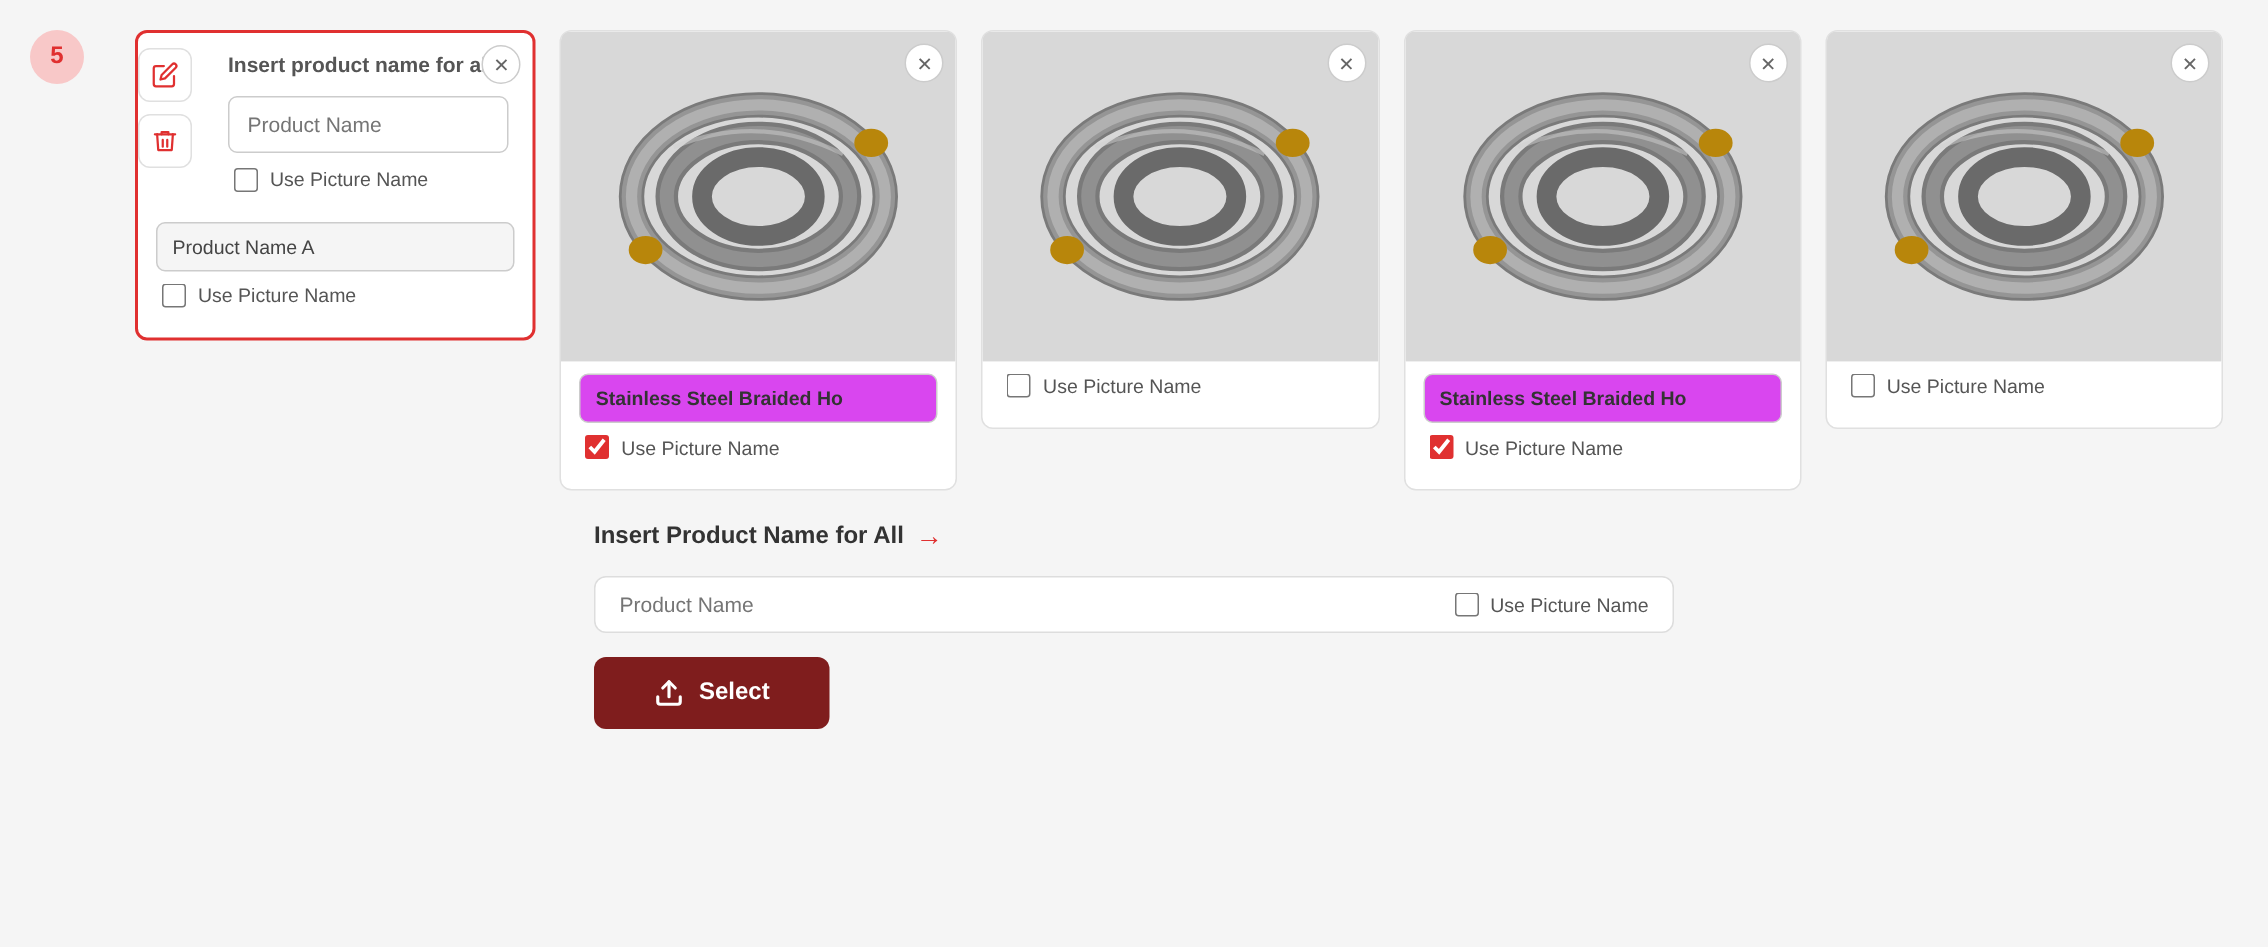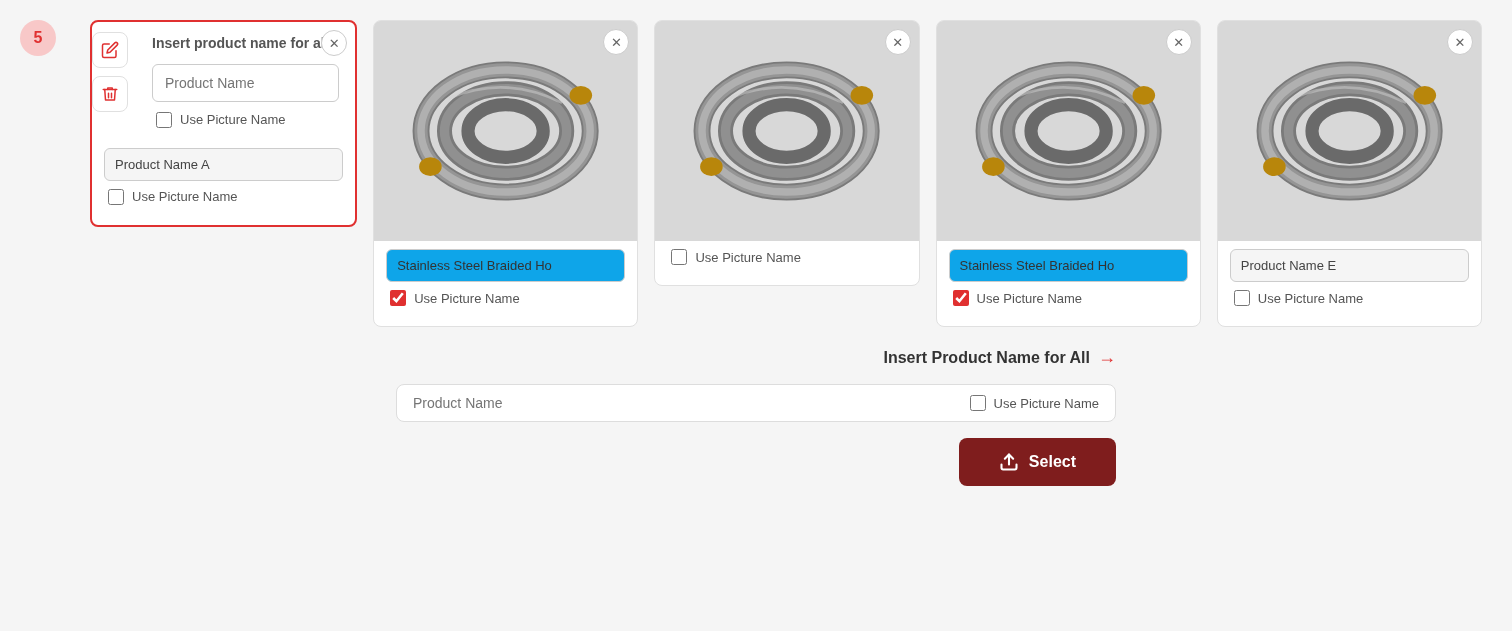--- a/index.html
+++ b/index.html
@@ -143,43 +143,43 @@
       width: 100%;
       border: 1px solid #ccc;
       border-radius: 6px;
       padding: 8px 10px;
       font-size: 13px;
       color: #444;
       background: #f5f5f5;
       outline: none;
     }
     .product-name-field.filled {
-      background: #0ea5e9;
+      background: #d946ef;
       color: #333;
-      font-weight: 400;
+      font-weight: 700;
     }
     .checkbox-row {
       display: flex;
       align-items: center;
       gap: 8px;
       font-size: 13px;
       color: #555;
       padding: 0 4px;
     }
     .checkbox-row input[type="checkbox"] {
       width: 16px;
       height: 16px;
       cursor: pointer;
       accent-color: #e03030;
     }
     
     .bottom-section {
       display: flex;
       flex-direction: column;
-      align-items: flex-end;
+      align-items: flex-start;
       gap: 16px;
       width: 100%;
       max-width: 720px;
     }
     .insert-all-label {
       font-size: 16px;
       font-weight: 700;
       color: #333;
       display: flex;
       align-items: center;
@@ -403,21 +403,20 @@
               <ellipse cx="140" cy="110" rx="65" ry="45" fill="none" stroke="#7a7a7a" stroke-width="16"></ellipse>
               <ellipse cx="140" cy="110" rx="65" ry="45" fill="none" stroke="#909090" stroke-width="10"></ellipse>
               <ellipse cx="140" cy="110" rx="40" ry="28" fill="none" stroke="#6a6a6a" stroke-width="14"></ellipse>
               <ellipse cx="60" cy="148" rx="12" ry="10" fill="#b8860b"></ellipse>
               <ellipse cx="220" cy="72" rx="12" ry="10" fill="#b8860b"></ellipse>
               <path d="M80 75 Q140 50 200 80" stroke="#d0d0d0" stroke-width="3" fill="none" opacity="0.5"></path>
             </svg>
           </div>
         </div>
         <div class="card-bottom">
-          <input type="text" class="product-name-field" value="Product Name E" style="">
           <div class="checkbox-row">
             <input type="checkbox" style="">
             <label>Use Picture Name</label>
           </div>
         </div>
       </div>
 
     </div>
 
     <div class="bottom-section">

